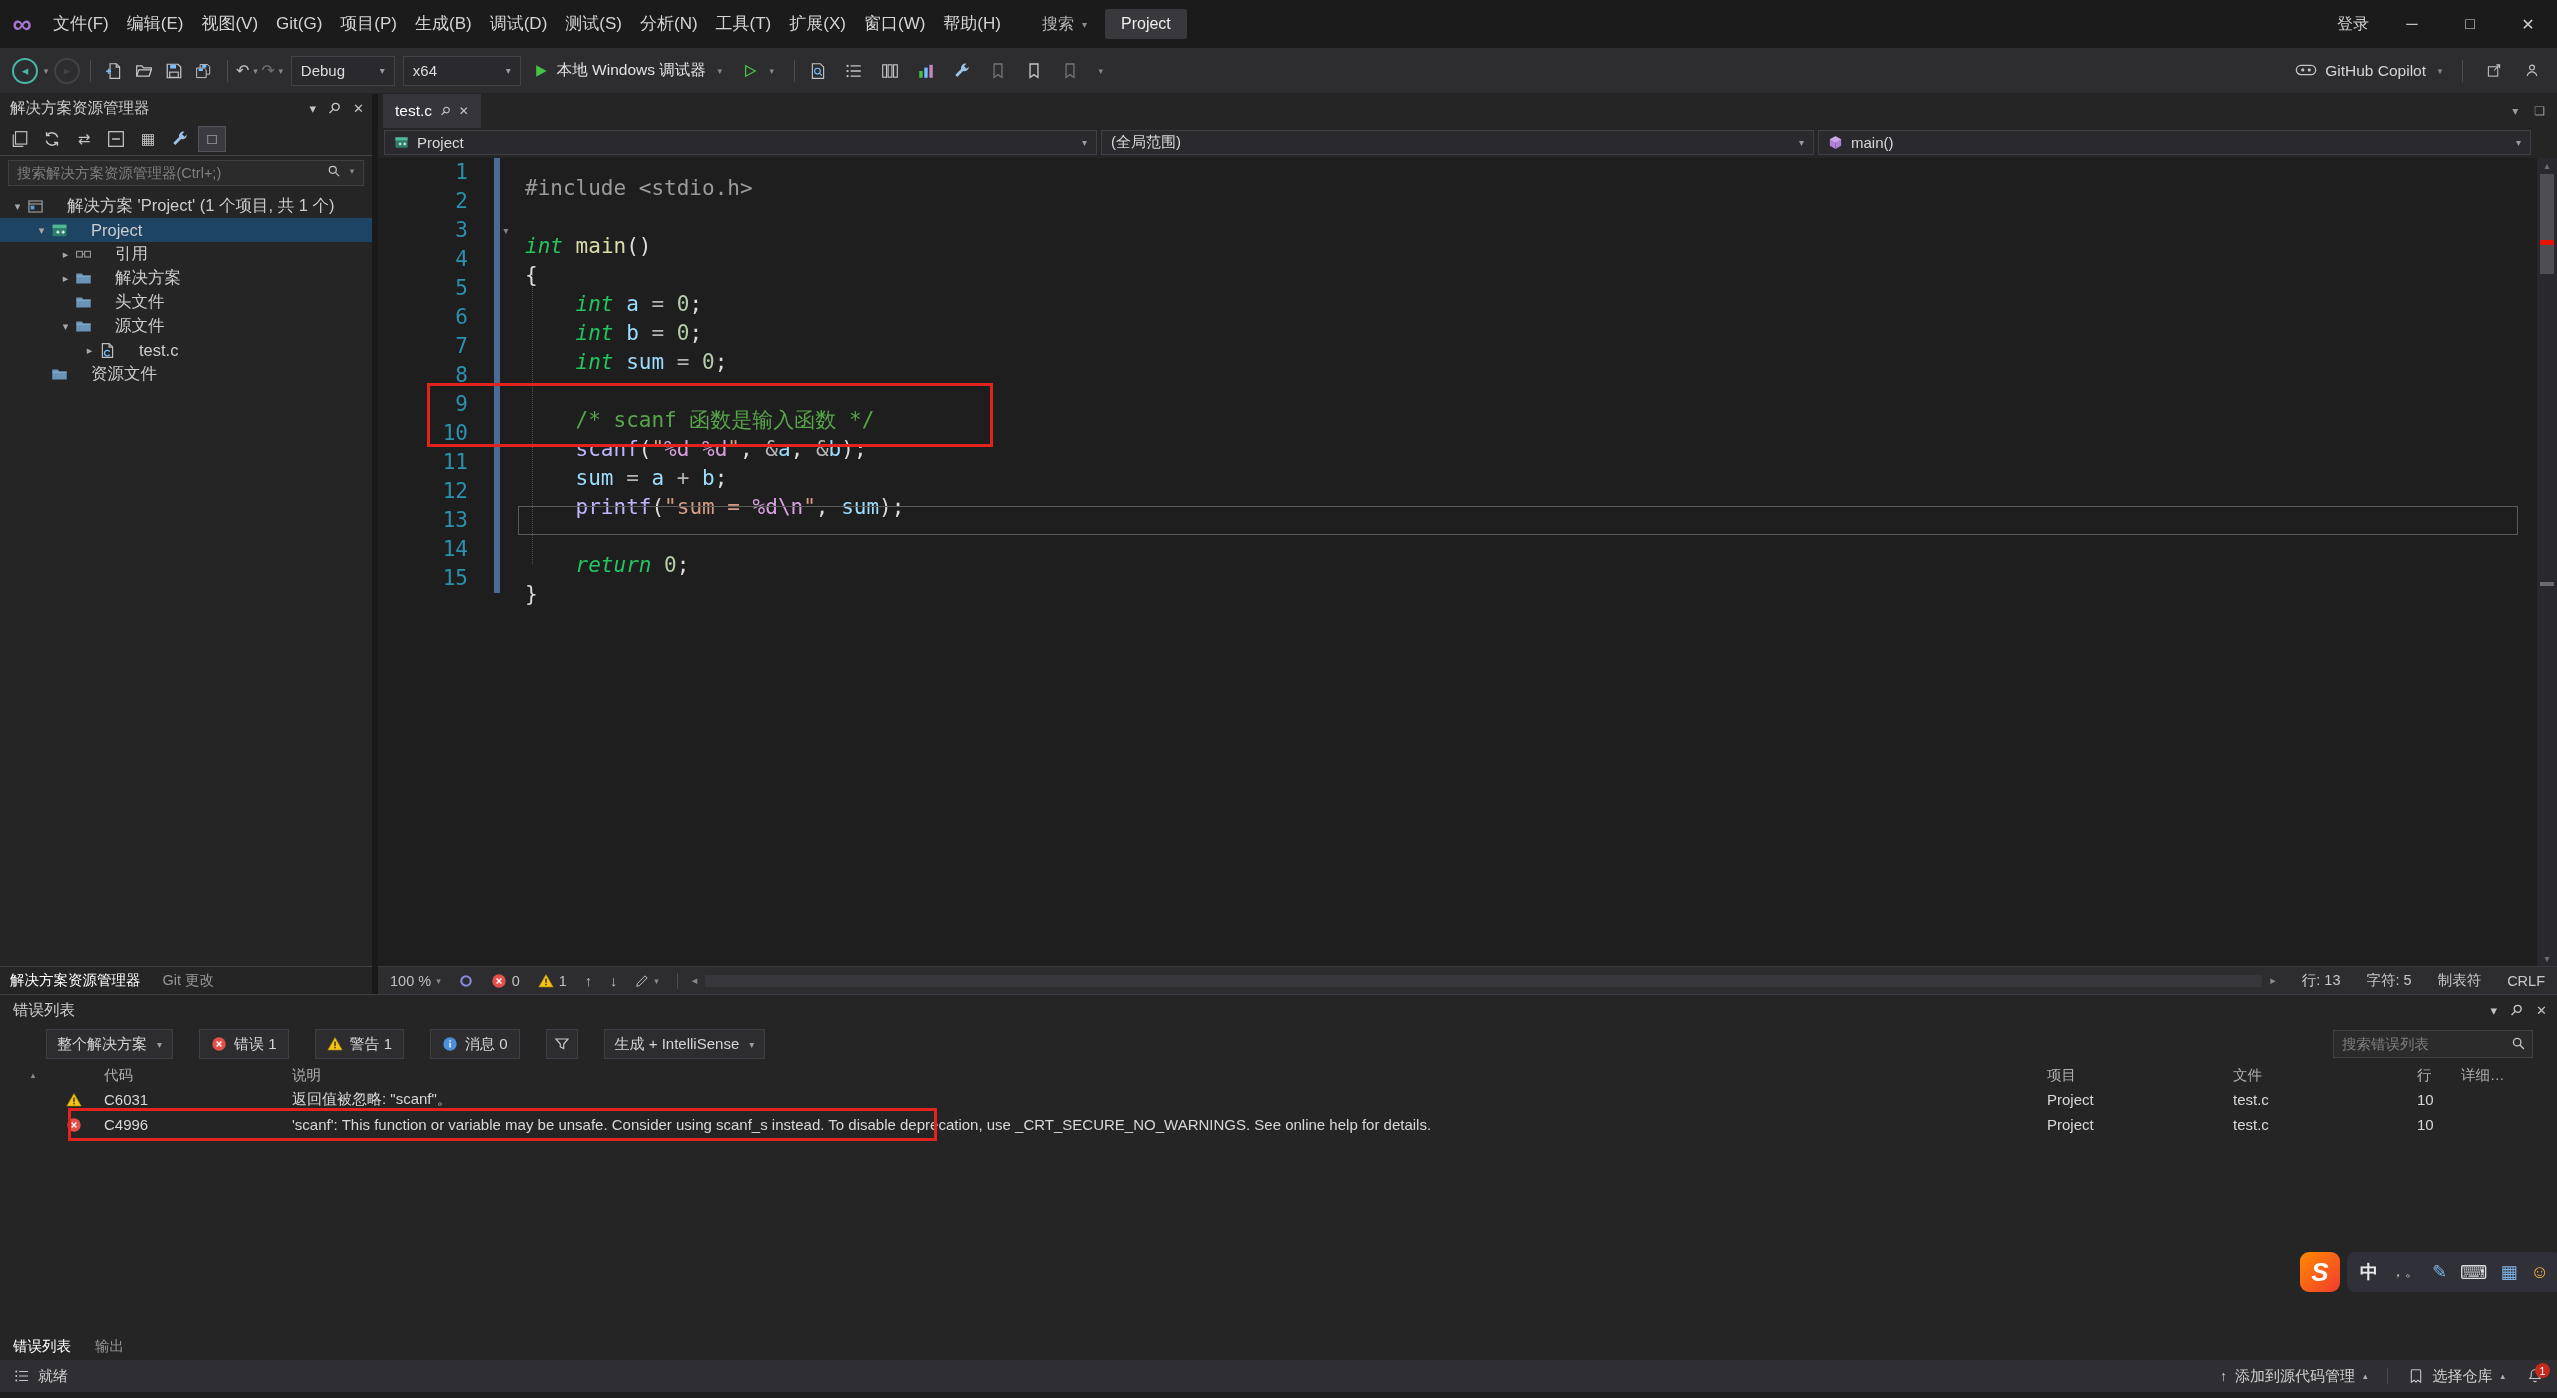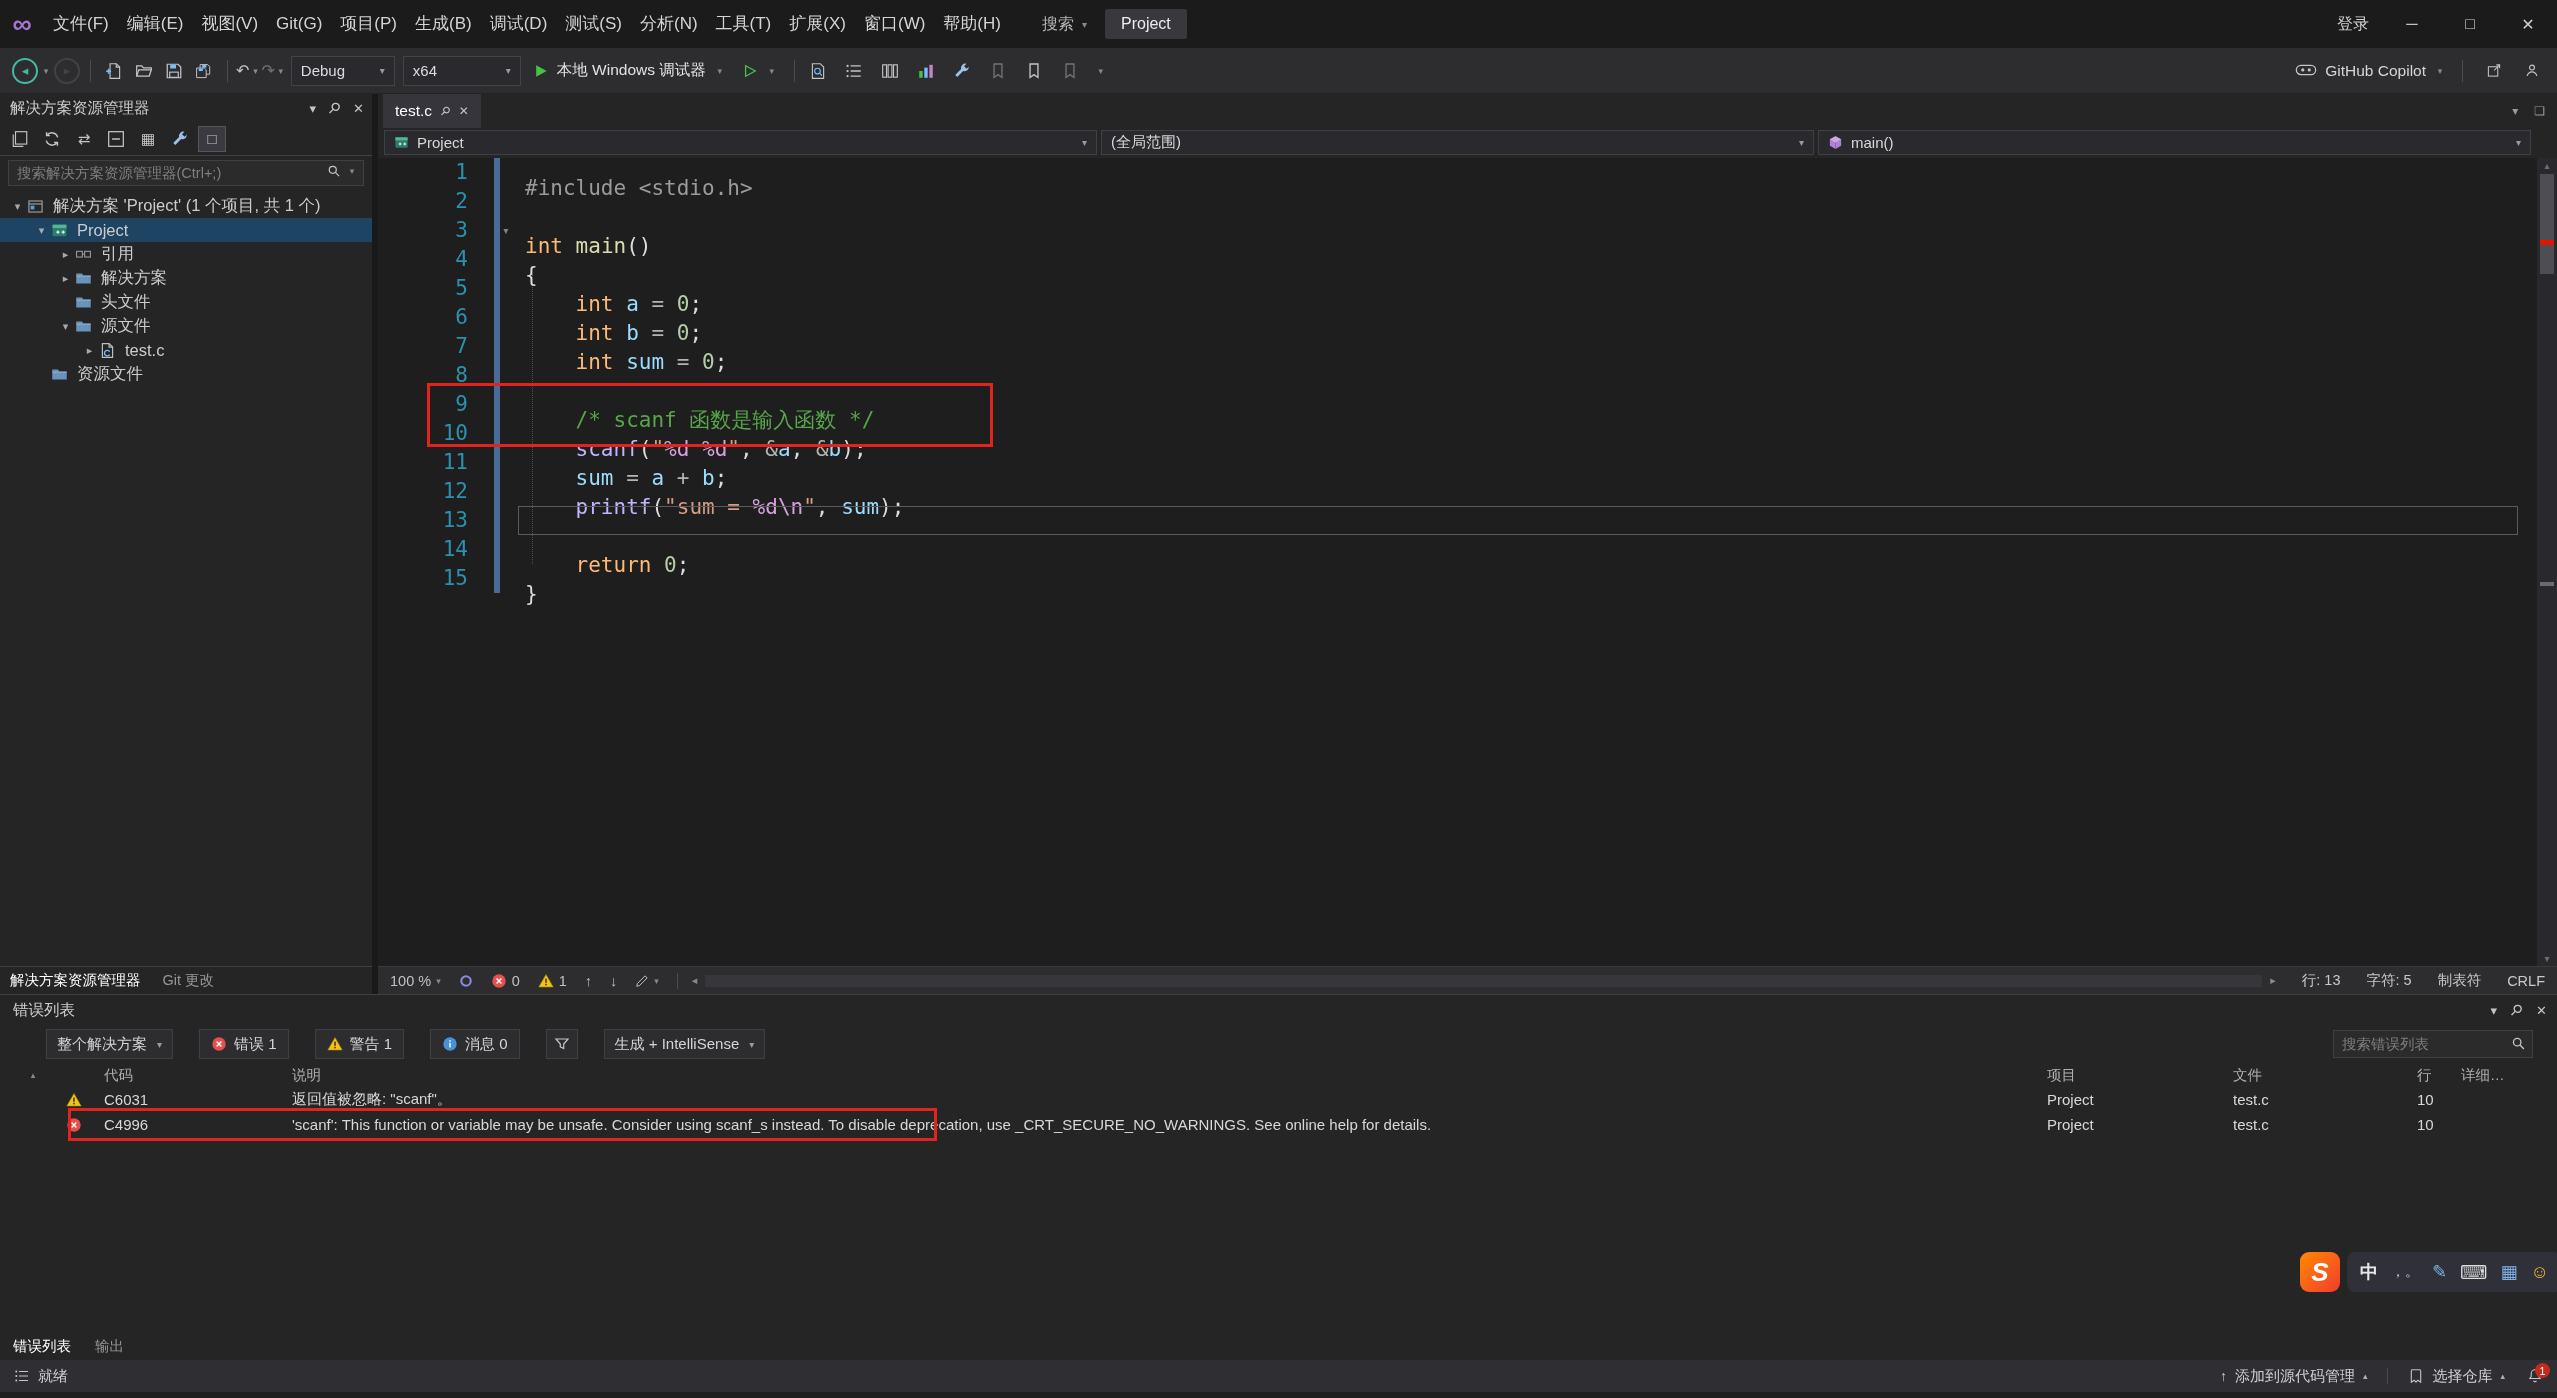--- a/index.html
+++ b/index.html
@@ -56,21 +56,21 @@
   .sb-search input { width:100%; height:26px; background:#2b2b2c; border:1px solid #3f3f46; color:#cccccc; font-size:14.5px; padding:0 44px 0 8px; font-family:inherit; }
   .sb-search input::placeholder { color:#7f7f7f; }
   .sb-search .icons { position:absolute; right:6px; top:4px; display:flex; align-items:center; gap:5px; }
   .sb-search .icons svg { width:14px; height:14px; }
   .sb-tree { flex:1; overflow:hidden; padding-top:4px; }
   .tree-row { height:24px; display:flex; align-items:center; font-size:16.5px; color:#cccccc; white-space:nowrap; }
   .tree-row.sel { background:#1e4463; }
   .tr-arrow { width:19px; text-align:center; font-size:11px; color:#a8a8a8; flex:none; }
   .tr-icon { width:21px; height:17px; flex:none; display:flex; align-items:center; }
   .tr-icon svg { width:17px; height:17px; }
-  .tr-label { margin-left:5px; }
+  .tr-label { margin-left:19px; }
   .sb-tabs { height:28px; border-top:1px solid #3f3f46; display:flex; align-items:center; gap:22px; padding:0 10px; font-size:14.5px; }
   .sb-tabs .tab.on { color:#ffffff; }
   .sb-tabs .tab { color:#969696; }
 
   
   .tabstrip { height:34px; background:#252526; display:flex; align-items:stretch; padding-left:5px; position:relative; }
   .doc-tab { display:flex; align-items:center; gap:9px; padding:0 12px; background:#35353b; color:#ffffff; font-size:15.5px; }
   .doc-tab .ic { color:#c5c5c5; font-size:12px; }
   .strip-icons { margin-left:auto; display:flex; align-items:center; gap:16px; padding-right:12px; color:#9a9a9a; font-size:12px; }
   .navbar { height:30px; background:#252526; display:flex; gap:4px; padding:2px 26px 3px 6px; }
@@ -78,21 +78,21 @@
   .nv-combo svg { width:15px; height:15px; }
   .nv-combo .caret { margin-left:auto; font-size:10px; color:#9a9a9a; }
 
   
   .codearea { flex:1; position:relative; background:#1e1e1e; overflow:hidden; }
   .code-line { display:flex; height:29px; line-height:29px; font-family:"DejaVu Sans Mono",monospace; font-size:21px; position:relative; z-index:1; }
   .ln { width:90px; text-align:right; color:#2b91af; flex:none; }
   .cmargin { width:57px; flex:none; position:relative; }
   .fold { position:absolute; left:34px; top:0; color:#858585; font-size:13px; }
   .ct { white-space:pre; color:#dcdcdc;margin-top:16px; }
-  .c-pp { color:#9b9b9b; } .c-kw { color:#fdba74; } .c-fn { color:#dcdcaa; }
+  .c-pp { color:#9b9b9b; } .c-kw { color:#22c55e;font-style:italic; } .c-fn { color:#dcdcaa; }
   .c-crt { color:#beb7ff; } .c-lv { color:#9cdcfe; } .c-num { color:#b5cea8; }
   .c-str { color:#d69d85; } .c-fmt { color:#d8a0df; } .c-op { color:#b4b4b4; }
   .c-tx { color:#dcdcdc; } .c-cm { color:#57a64a; }
   .bluetrack { position:absolute; left:116px; top:0; width:6px; height:435px; background:#4a6b96; z-index:0; }
   .indentguide { position:absolute; left:154px; top:116px; height:290px; border-left:1px dotted #4f4f4f; z-index:0; }
   .curline { position:absolute; left:140px; top:348px; width:2000px; height:29px; border:1px solid #5a5a5a; z-index:3; pointer-events:none; }
   .anno { position:absolute; border:3px solid #e2231e; z-index:5; pointer-events:none; }
   .anno1 { left:49px; top:225px; width:566px; height:64px; }
   .vscroll { position:absolute; right:0; top:0; bottom:0; width:20px; background:#29292d; z-index:4; }
   .vscroll .arr { position:absolute; left:0; width:20px; text-align:center; color:#6e6e74; font-size:10px; }

